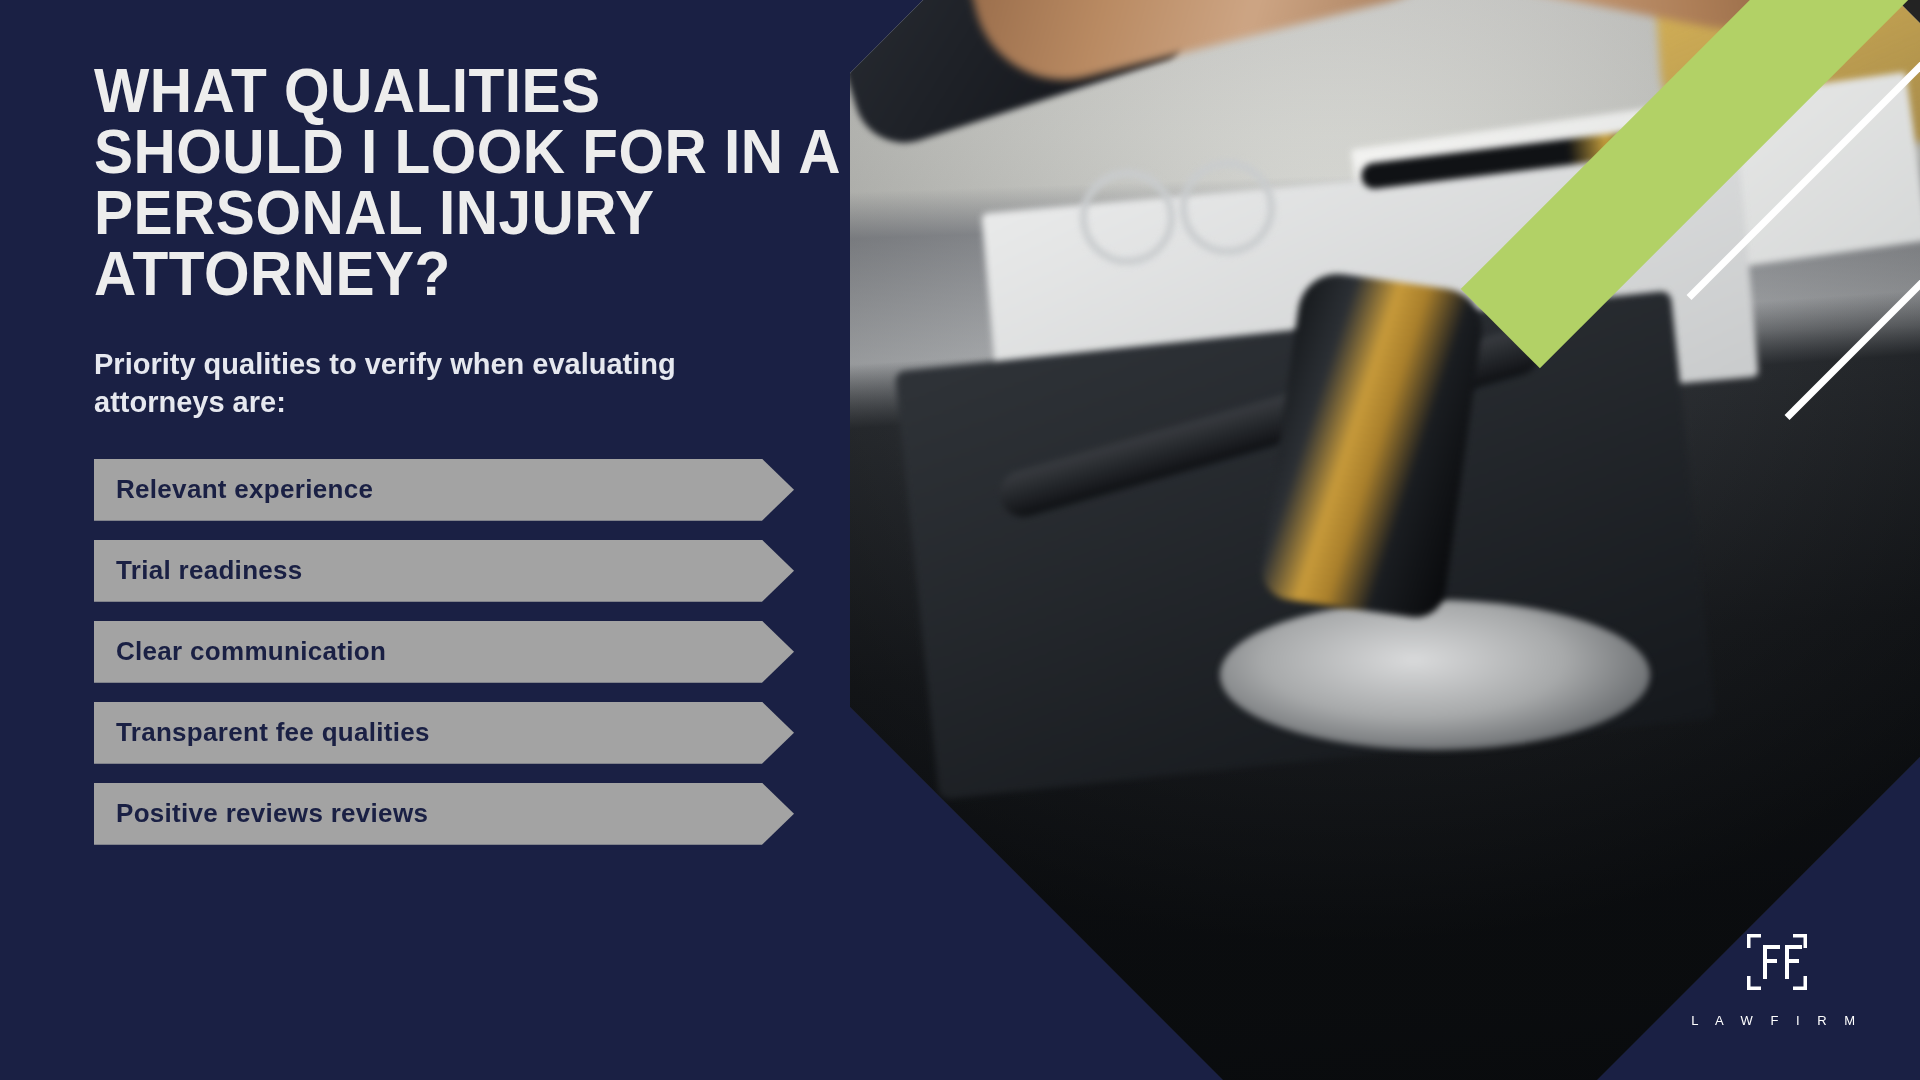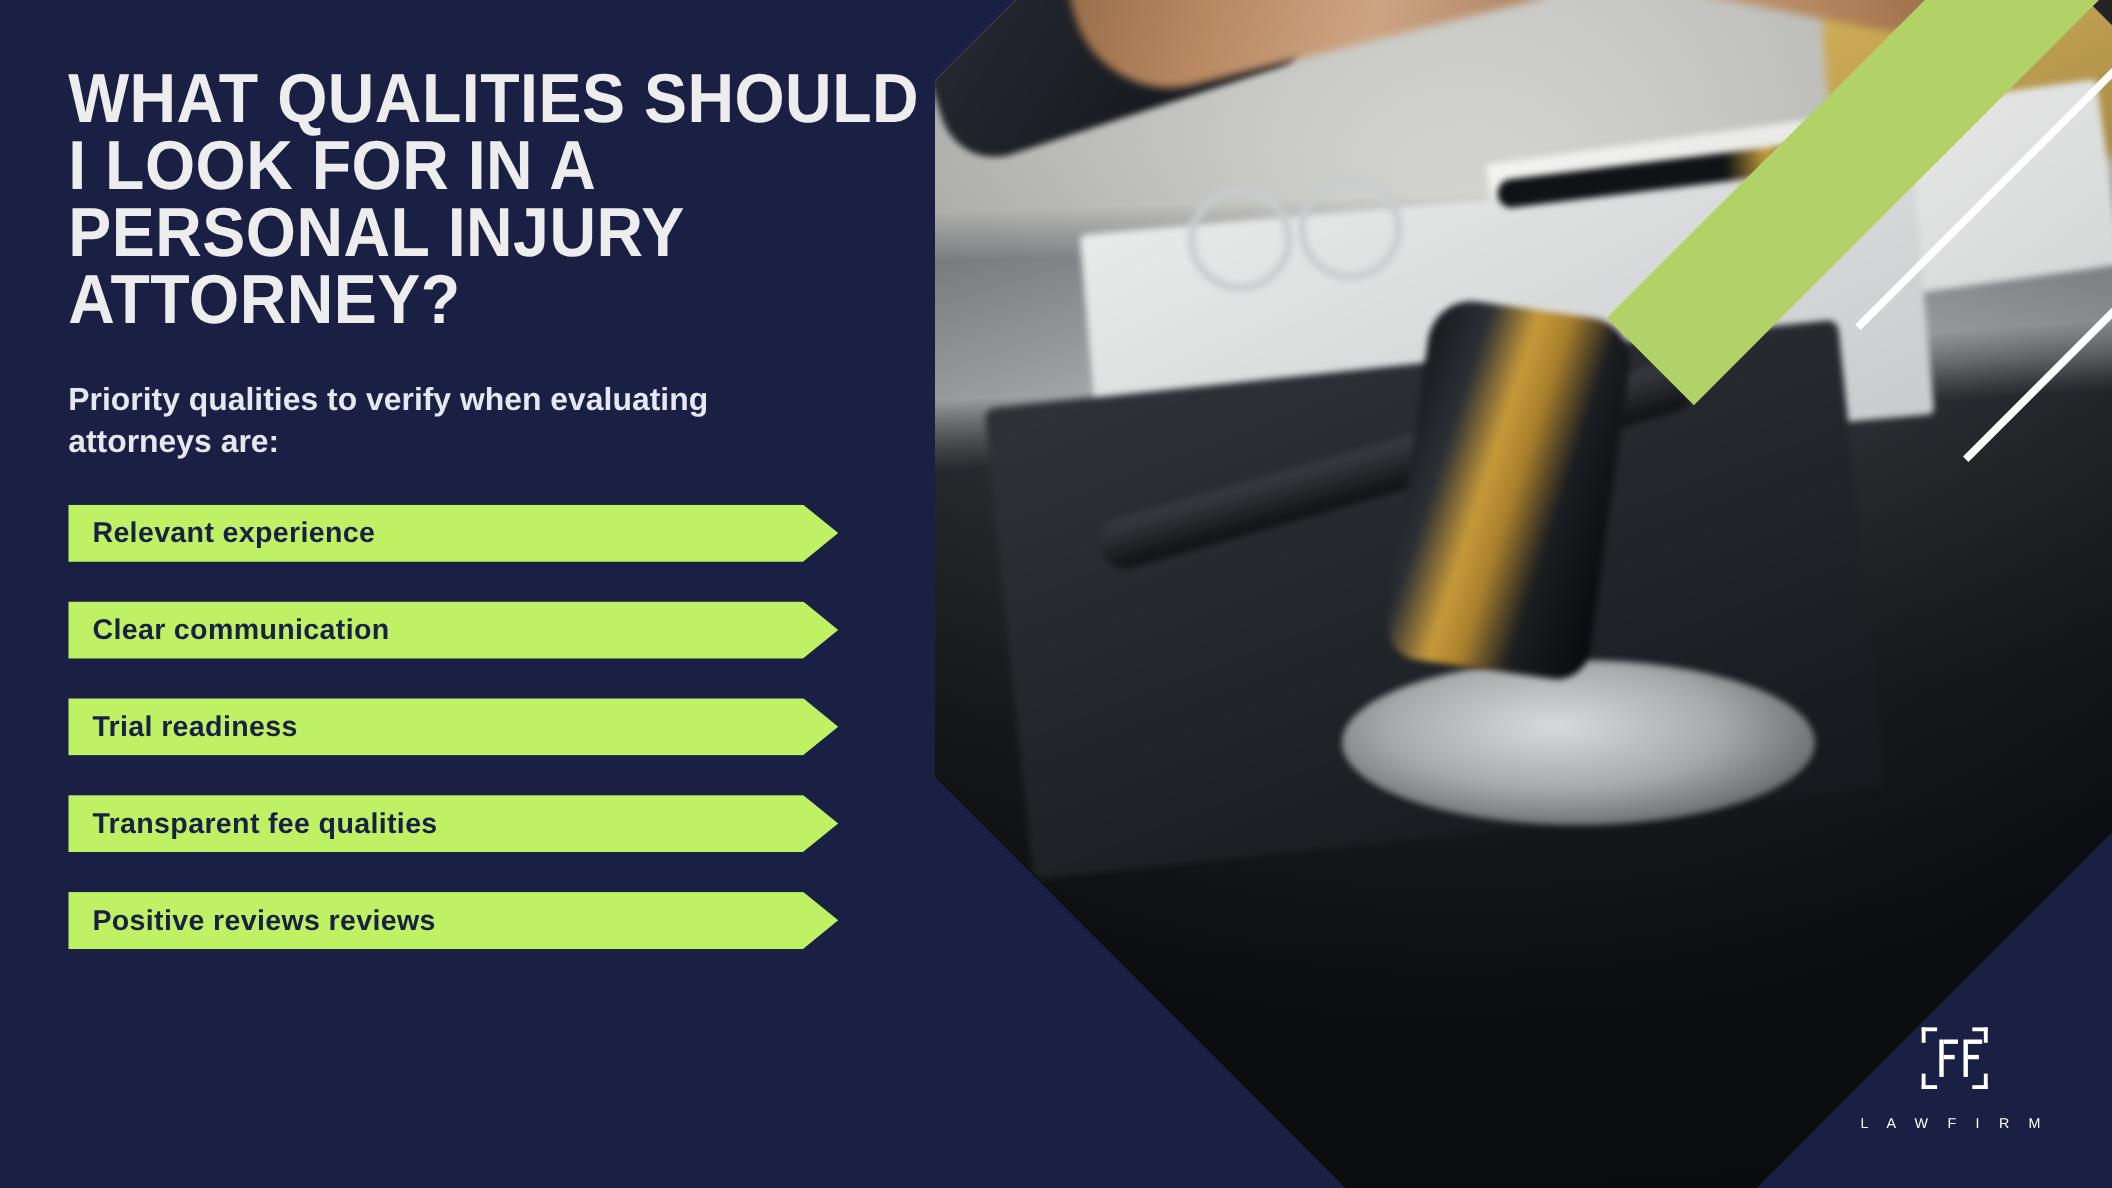--- a/index.html
+++ b/index.html
@@ -124,23 +124,23 @@
   
   .white-line {
     position:absolute; background:#ffffff;
     transform:rotate(45deg); transform-origin:center;
   }
   .wl1 { top:-300px; right:-20px; width:7px; height:700px; }
   .wl2 { top:-180px; right:-118px; width:7px; height:700px; }
 
   
   #content {
-    position:absolute; left:0; top:0;
+    position:absolute; left:16px; top:0;
     width:900px; height:1080px;
-    padding:60px 0 0 62px;
+    padding:60px 0 0 78px;
   }
   #headline {
     color:#ededed;
     font-size:63px;
     line-height:0.97;
     font-weight:700;
     letter-spacing:0.5px;
     text-transform:uppercase;
     transform:scaleX(0.93);
     transform-origin:left top;
@@ -150,23 +150,23 @@
     margin-top:42px;
     color:#e6e8ef;
     font-size:29px;
     line-height:1.28;
     font-weight:700;
     max-width:660px;
   }
   #banners { margin-top:38px; }
   .banner {
     position:relative;
-    height:52px;
-    margin-bottom:36px;
-    background:#bef264;
+    height:62px;
+    margin-bottom:19px;
+    background:#a3a3a3;
     display:flex;
     align-items:center;
     clip-path:polygon(0 0, calc(100% - 32px) 0, 100% 50%, calc(100% - 32px) 100%, 0 100%);
   }
   .banner-label {
     color:#1a2044;
     font-size:26px;
     font-weight:700;
     letter-spacing:0.3px;
     padding-left:22px;
@@ -231,26 +231,26 @@
   <h1 id="headline">WHAT QUALITIES SHOULD I LOOK FOR IN A PERSONAL INJURY ATTORNEY?</h1>
 
   <p id="subtitle">Priority qualities to verify when evaluating attorneys are:</p>
 
   <div id="banners">
 
     <div class="banner b-w1">
       <span class="banner-label">Relevant experience</span>
     </div>
 
+    <div class="banner b-w2">
+      <span class="banner-label">Trial readiness</span>
+    </div>
+
     <div class="banner b-w3">
       <span class="banner-label">Clear communication</span>
-    </div>
-
-    <div class="banner b-w2">
-      <span class="banner-label">Trial readiness</span>
     </div>
 
     <div class="banner b-w4">
       <span class="banner-label">Transparent fee qualities</span>
     </div>
 
     <div class="banner b-w5">
       <span class="banner-label">Positive reviews reviews</span>
     </div>
 

